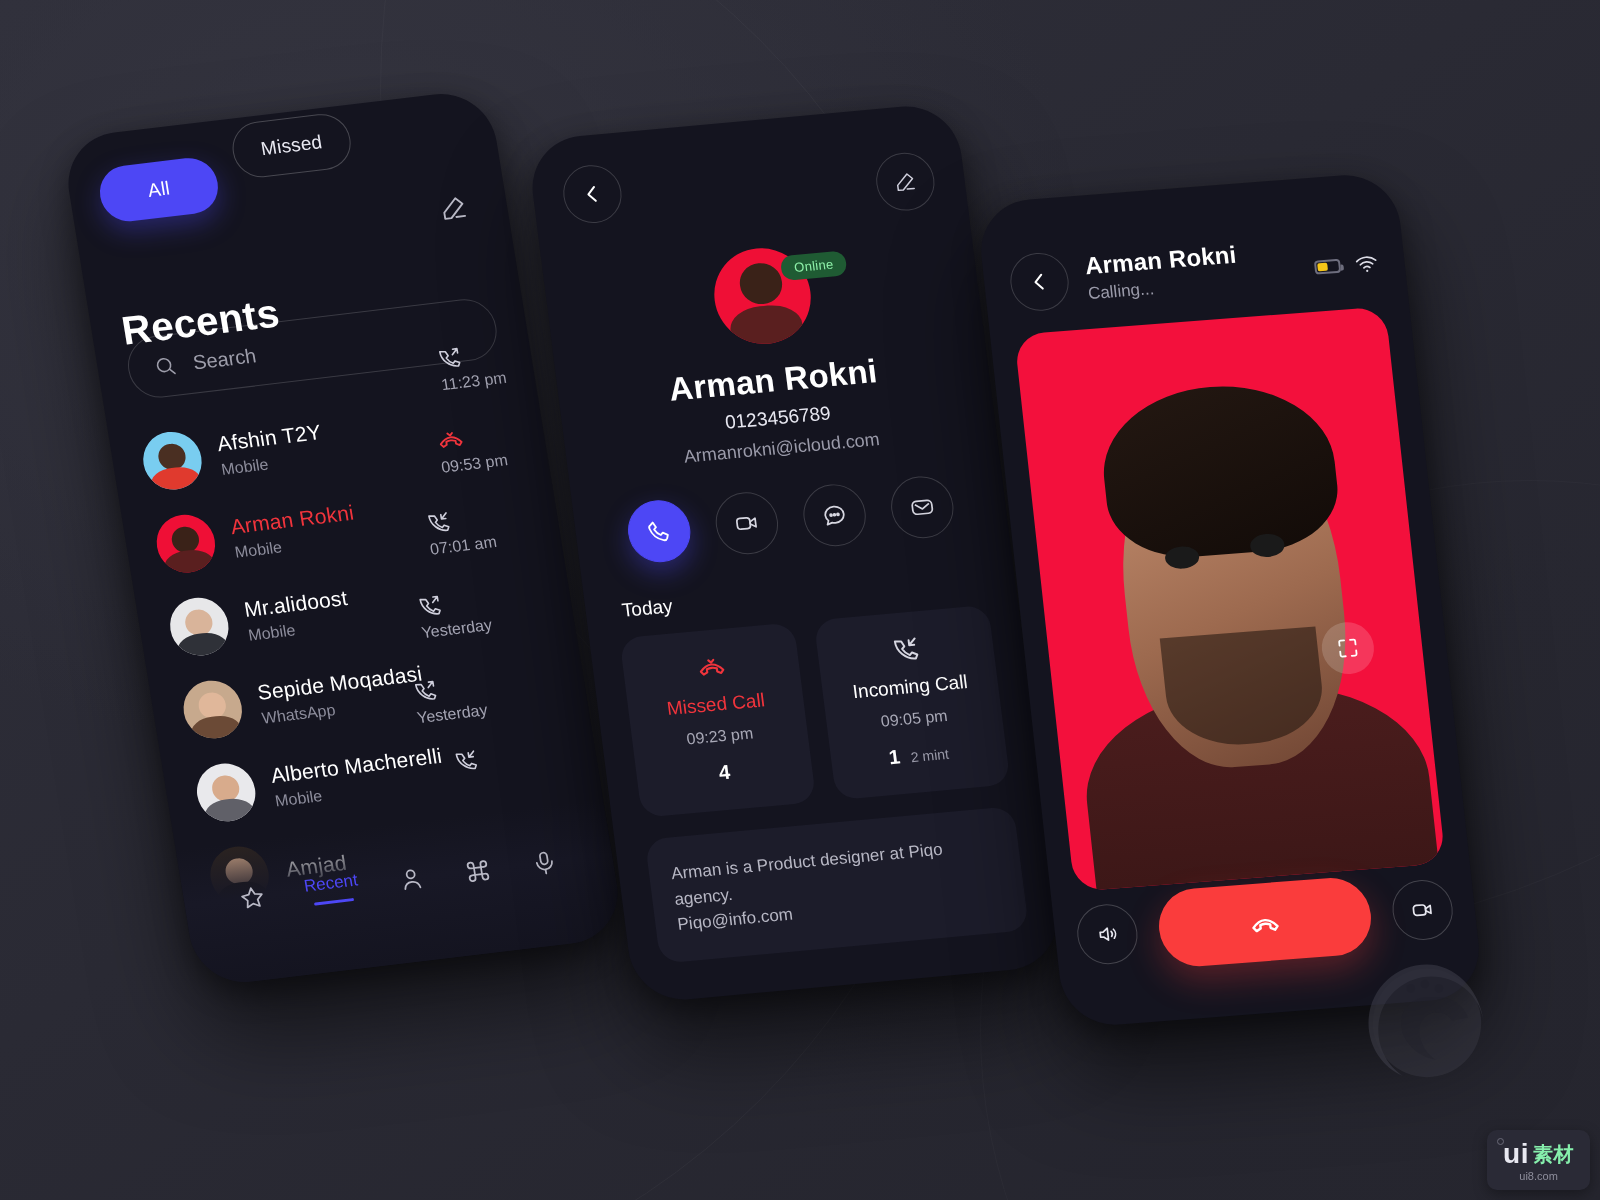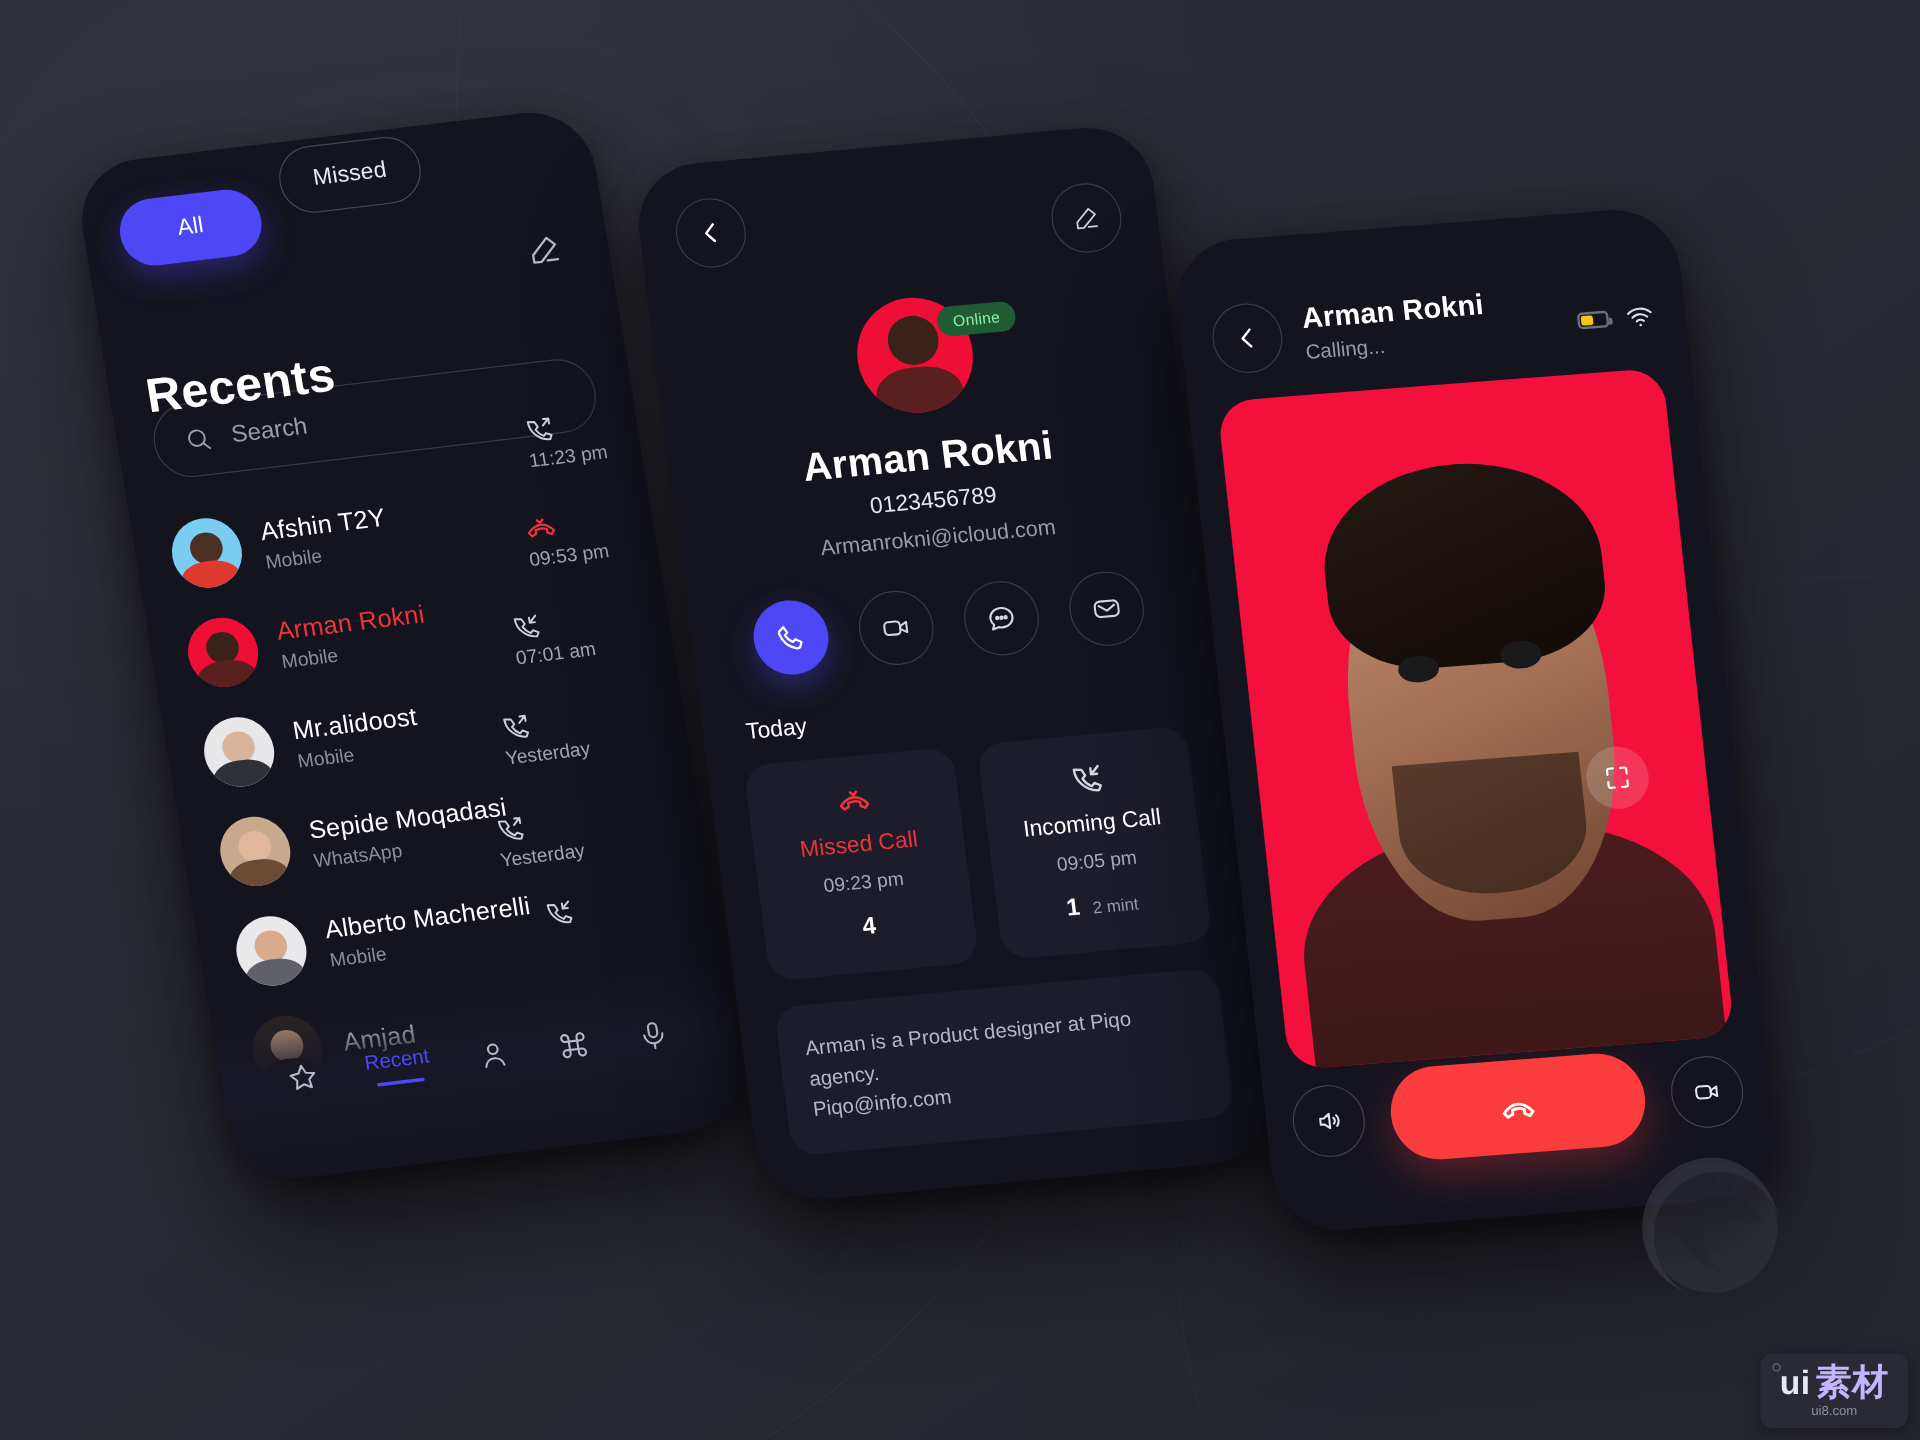--- a/index.html
+++ b/index.html
@@ -171,21 +171,21 @@
 
   
   .peacock { position:absolute; right: 108px; bottom: 112px; width: 130px; height: 130px; opacity:.5; }
   .ui8badge {
     position:absolute; right: 10px; bottom: 10px;
     background: #2a2a36; border-radius: 10px; padding: 10px 16px 8px 16px;
     display:flex; flex-direction: column; align-items:center; gap: 2px;
     box-shadow: 0 4px 14px rgba(0,0,0,.35);
   }
   .ui8badge .big { font-size: 28px; color:#e8e8f0; font-weight: 700; letter-spacing:.5px; line-height:1; display:flex; align-items:center; gap:4px;}
-  .ui8badge .big em { font-style: normal; color:#c4b5fd; font-size: 30px; }
+  .ui8badge .big em { font-style: normal; color:#86efac; font-size: 20px; }
   .ui8badge .small { font-size: 11px; color:#8e8e9c; }
   .ui8badge .dot { position:absolute; left:10px; top:8px; width:7px; height:7px; border:1px solid #6a6a78; border-radius:50%; }
   svg { display:block; }
 </style>
 </head>
 <body>
 
 <div id="stage">
   <div class="swoosh sw1"></div>
   <div class="swoosh sw2"></div>

